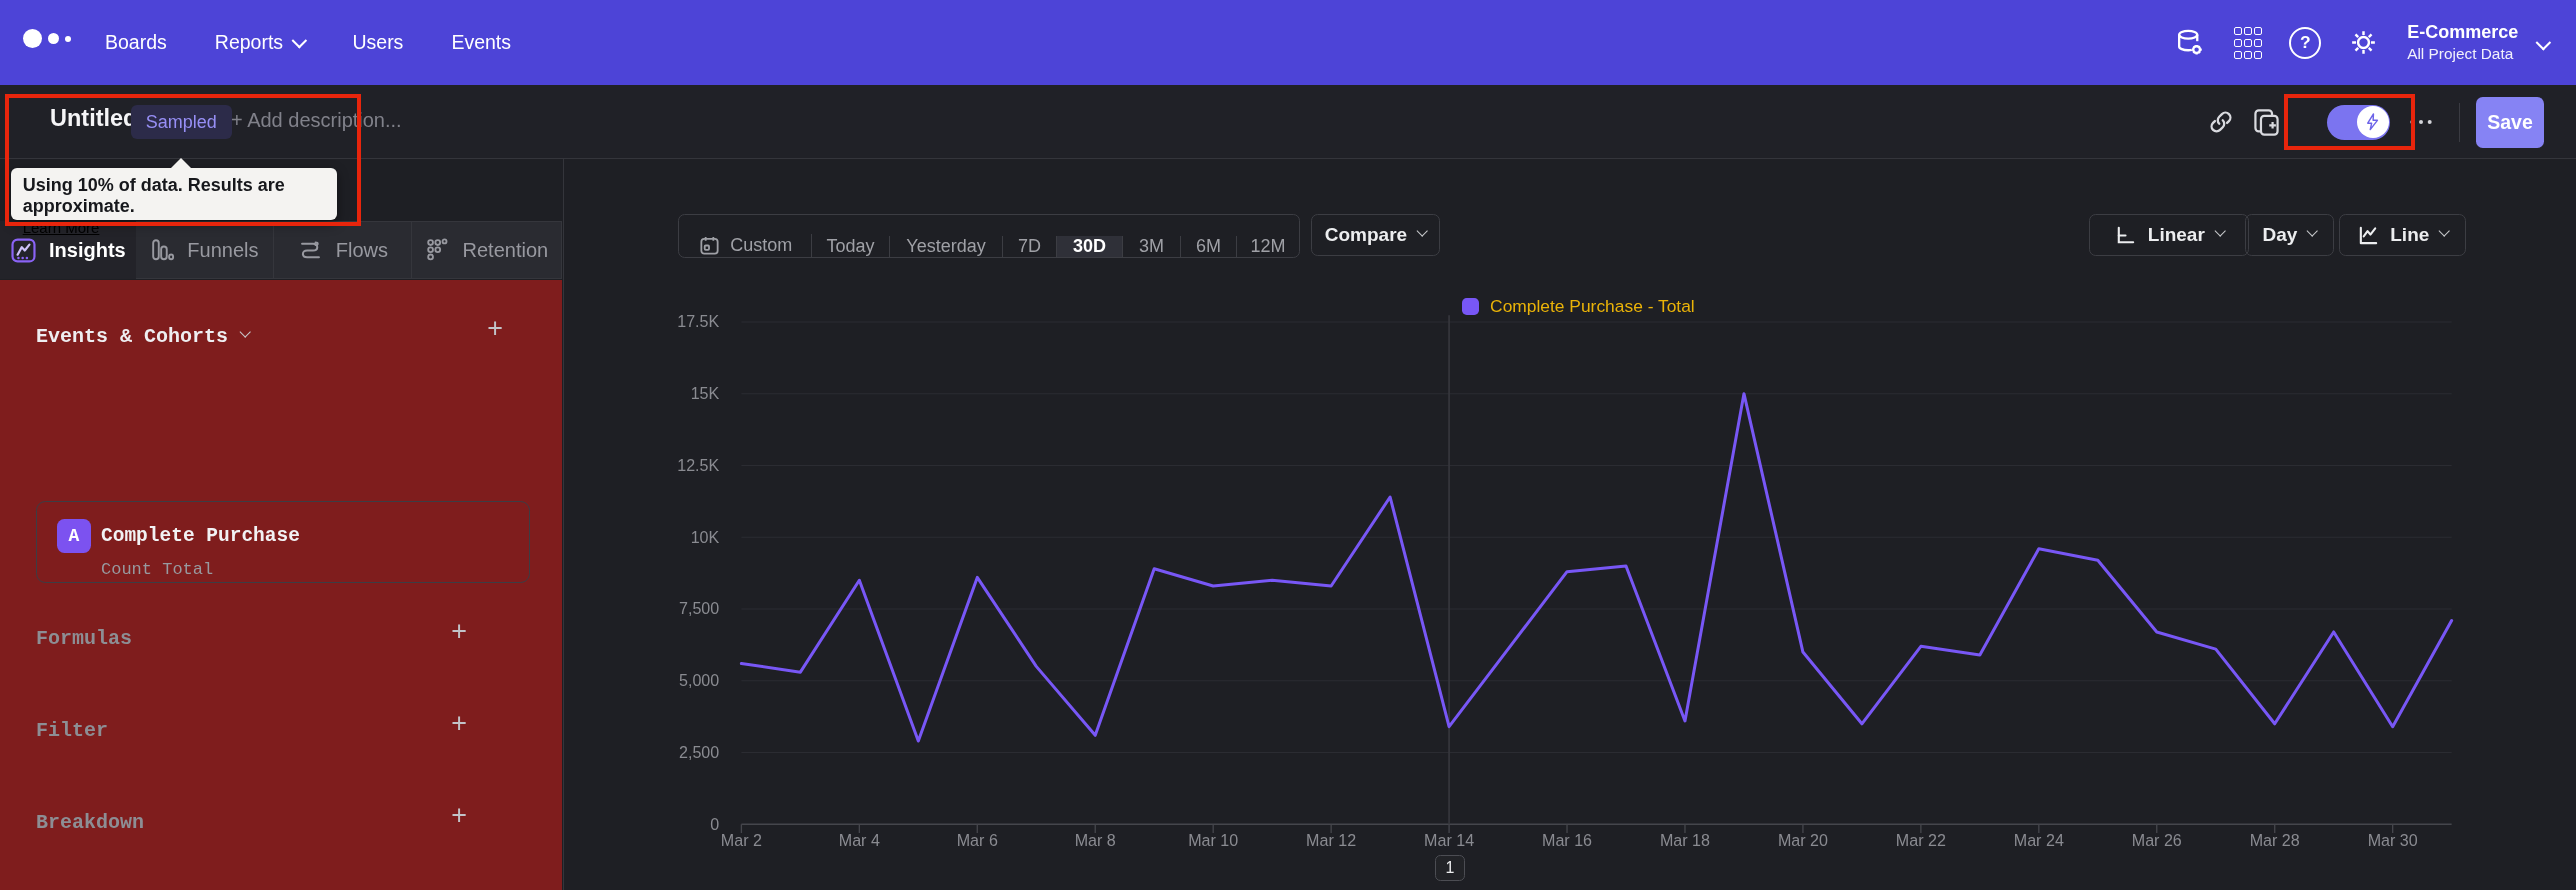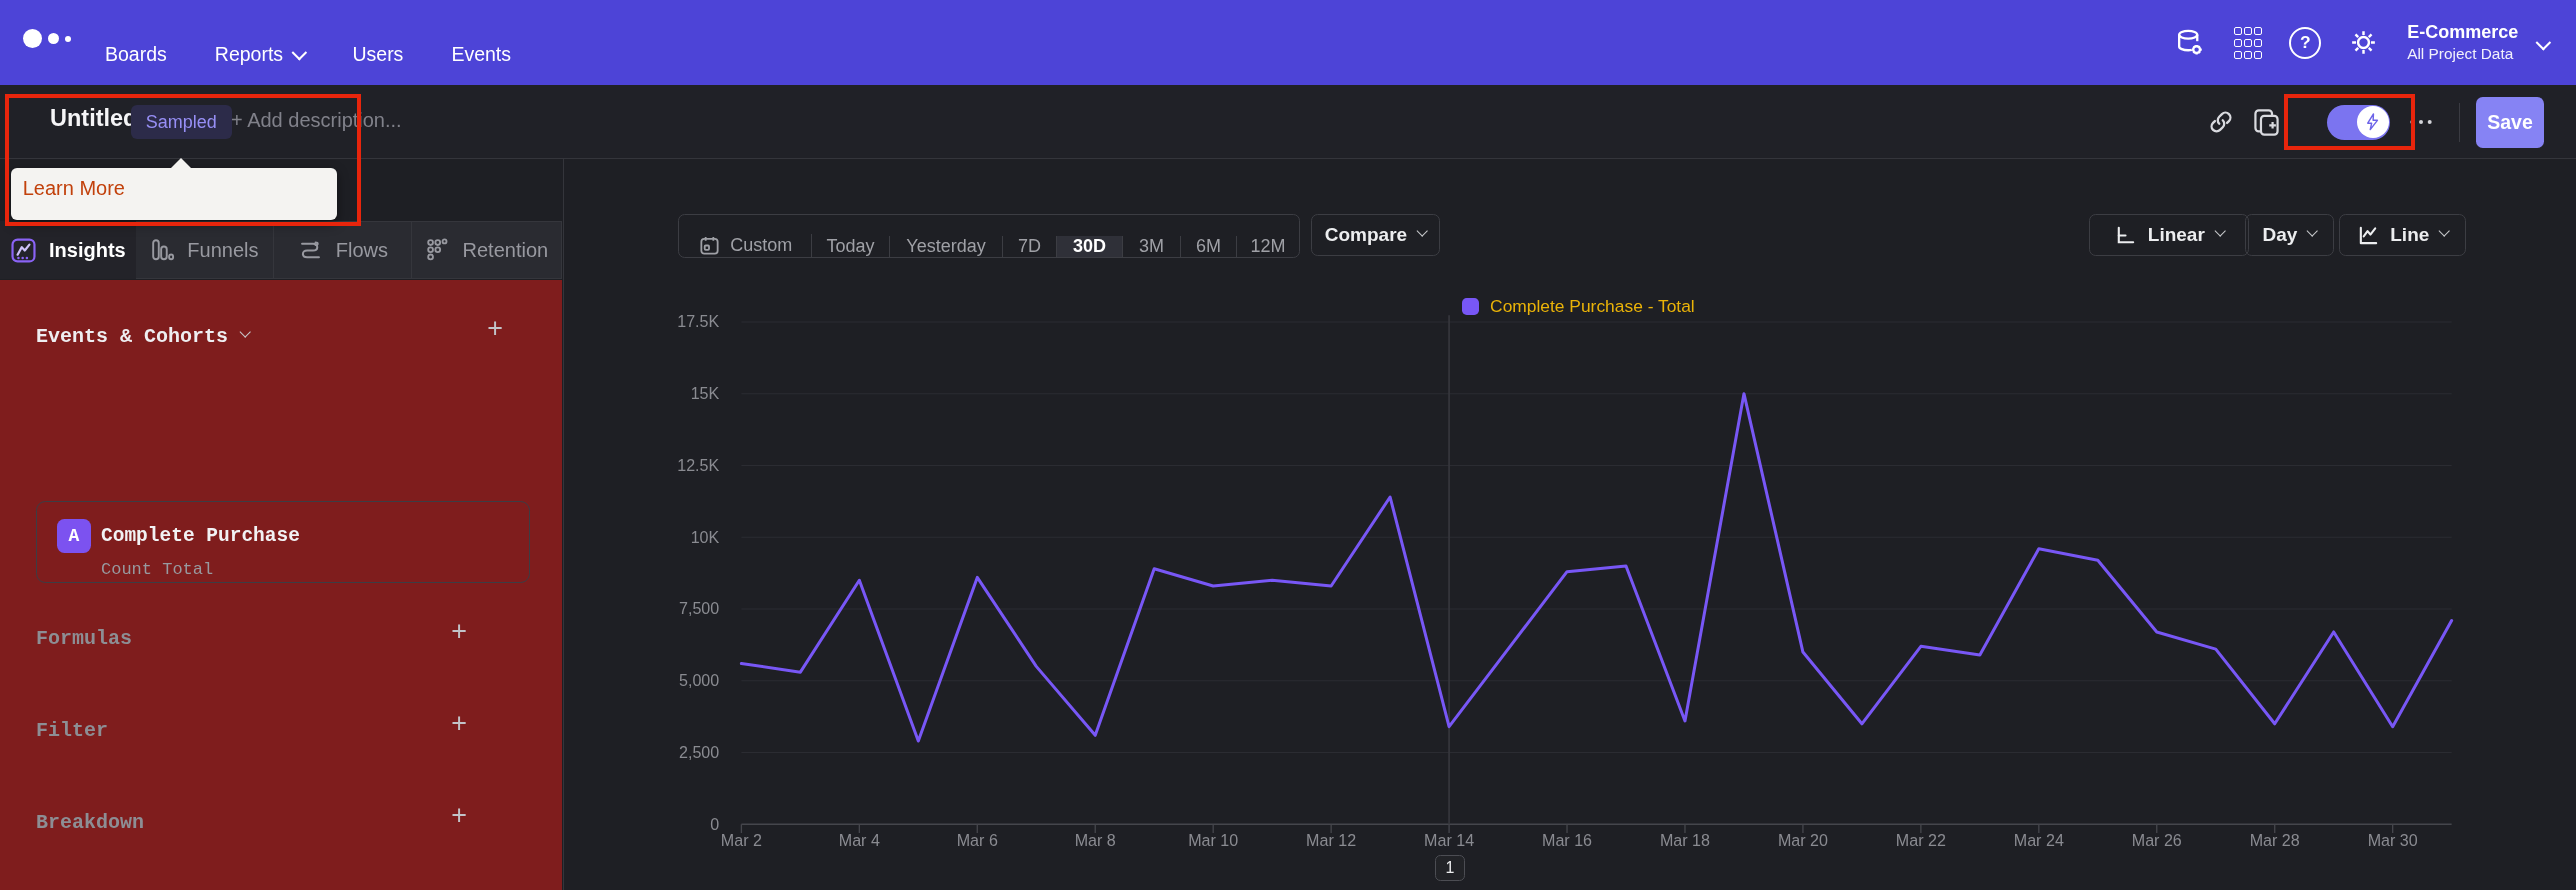--- a/index.html
+++ b/index.html
@@ -5,21 +5,21 @@
   html,body{margin:0;padding:0;background:#141519;}
   #root{position:relative;width:2576px;height:890px;overflow:hidden;
         background:#1e1f24;font-family:"Liberation Sans",sans-serif;
         -webkit-font-smoothing:antialiased;}
   
   .topnav{position:absolute;left:0;top:0;width:2576px;height:85px;background:#4d44d7;}
   .logo{position:absolute;left:23px;top:29px;display:flex;align-items:center;gap:6px;}
   .logo .c1{width:19px;height:19px;border-radius:50%;background:#fff;}
   .logo .c2{width:11.4px;height:11.4px;border-radius:50%;background:#fff;}
   .logo .c3{width:6px;height:6px;border-radius:50%;background:#fff;}
-  .nav-items{position:absolute;left:105px;top:0;height:85px;display:flex;align-items:center;gap:48px;margin-top:12px;}
+  .nav-items{position:absolute;left:105px;top:0;height:85px;display:flex;align-items:center;gap:48px;}
   .nav-item{display:flex;align-items:center;gap:10.7px;color:#ffffff;font-size:19.5px;font-weight:500;cursor:pointer;}
   .chev{display:inline-block;width:8.7px;height:8.7px;border-right:2px solid currentColor;
         border-bottom:2px solid currentColor;transform:rotate(45deg) translate(-1.3px,-1.3px);}
   .searchbar{position:absolute;left:972px;top:18px;width:635px;height:48px;border-radius:8px;
              background:rgba(255,255,255,0.14);border:1.3px solid rgba(255,255,255,0.22);
              display:flex;align-items:center;gap:12px;padding:0 17.4px;box-sizing:border-box;}
   .searchbar span{color:#d4d2f2;font-size:20px;}
   .nav-right{position:absolute;right:0;top:0;height:85px;display:flex;align-items:center;}
   .nav-icon{width:58px;display:flex;justify-content:center;align-items:center;color:#fff;}
   .help-circle{width:28px;height:28px;border:2px solid #fff;border-radius:50%;
@@ -47,21 +47,21 @@
   .dots-v{width:4px;height:4px;border-radius:50%;background:#9fa0a6;
           box-shadow:0 -7.4px 0 #9fa0a6,0 7.4px 0 #9fa0a6;}
   .vdiv{width:1.3px;height:39px;background:#3a3b42;margin:0 6.7px;}
   .savebtn{width:68px;height:51px;margin:0 32px 0 9.4px;border-radius:6.7px;background:#8683f4;color:#fff;
            font-size:19.5px;font-weight:600;display:flex;align-items:center;justify-content:center;cursor:pointer;}
   
   .redbox{position:absolute;border:4px solid #e8250c;box-sizing:border-box;z-index:60;pointer-events:none;}
   .tooltip{position:absolute;left:10.7px;top:168px;width:326px;height:52px;background:#f4f3f1;border-radius:6px;
            z-index:50;padding:6.7px 12px;box-sizing:border-box;box-shadow:0 4px 12px rgba(0,0,0,.45);}
   .tooltip .t1{font-size:18px;font-weight:700;color:#17181c;}
-  .tooltip .t2{font-size:20px;color:#c2410c;margin-top:2.7px;display:inline-block;}
+  .tooltip .t2{font-size:15px;color:#000000;text-decoration:underline;margin-top:2.7px;display:inline-block;}
   .tooltip .caret{position:absolute;left:160px;top:-10px;width:0;height:0;
                   border-left:10px solid transparent;border-right:10px solid transparent;
                   border-bottom:10.7px solid #f4f3f1;}
   
   .sidebar{position:absolute;left:0;top:159px;width:564px;height:731px;background:#1e1f24;
            border-right:1.3px solid #34353b;box-sizing:border-box;padding-left:31px;}
   .tabs{position:absolute;left:0;top:62px;width:562px;height:58px;display:flex;}
   .tab{display:flex;align-items:center;justify-content:center;gap:12px;font-size:20px;color:#9899a0;
        background:#2a2b31;border:1.3px solid #35363c;border-left:none;box-sizing:border-box;cursor:pointer;}
   .tab.active{background:#232329;border:none;color:#ffffff;font-weight:600;}
@@ -198,20 +198,21 @@
       <div class="vdiv"></div>
       <div class="savebtn">Save</div>
     </div>
   </div>
 
   <div class="redbox" style="left:5.4px;top:94px;width:356px;height:132px;"></div>
   <div class="redbox" style="left:2284px;top:94px;width:131px;height:56px;"></div>
 
   <div class="tooltip">
     <div class="caret"></div>
+    <div class="t1">Using 10% of data. Results are approximate.</div>
     <a class="t2">Learn More</a>
   </div>
 
   <div class="sidebar">
     <div class="tabs">
       <div class="tab active" style="width:136px">
         <svg class="ic" width="27" height="27" viewBox="0 0 32 32" fill="none">
           <rect x="3" y="3" width="26" height="26" rx="6" stroke="#8a63f5" stroke-width="2.6"></rect>
           <polyline points="9,21 14,12 17.5,16 23,9" stroke="#cfc2fa" stroke-width="2.6" stroke-linecap="round" stroke-linejoin="round"></polyline>
           <path d="M10 25h.01M15 25h.01M20 25h.01" stroke="#8a63f5" stroke-width="3" stroke-linecap="round"></path>

